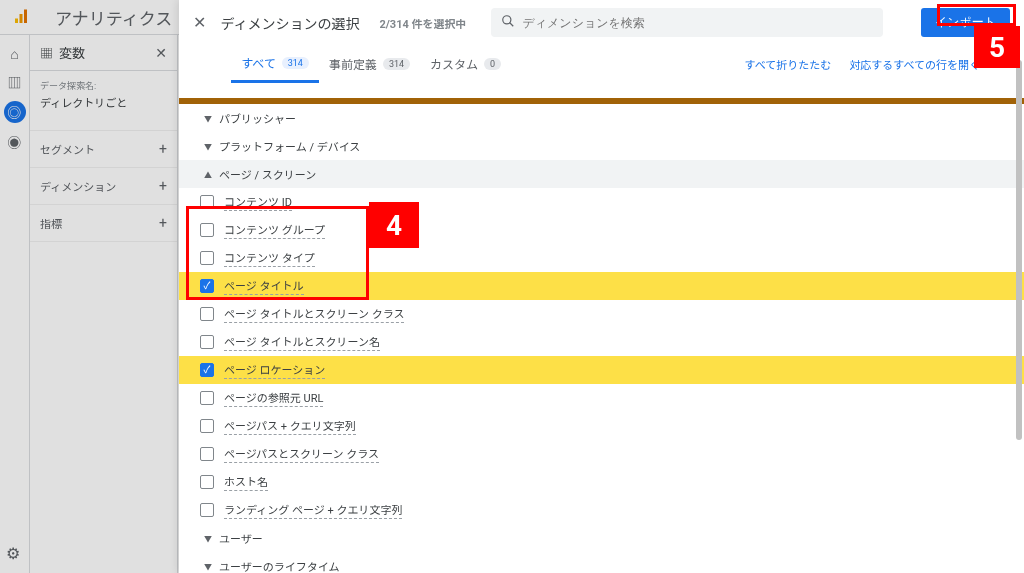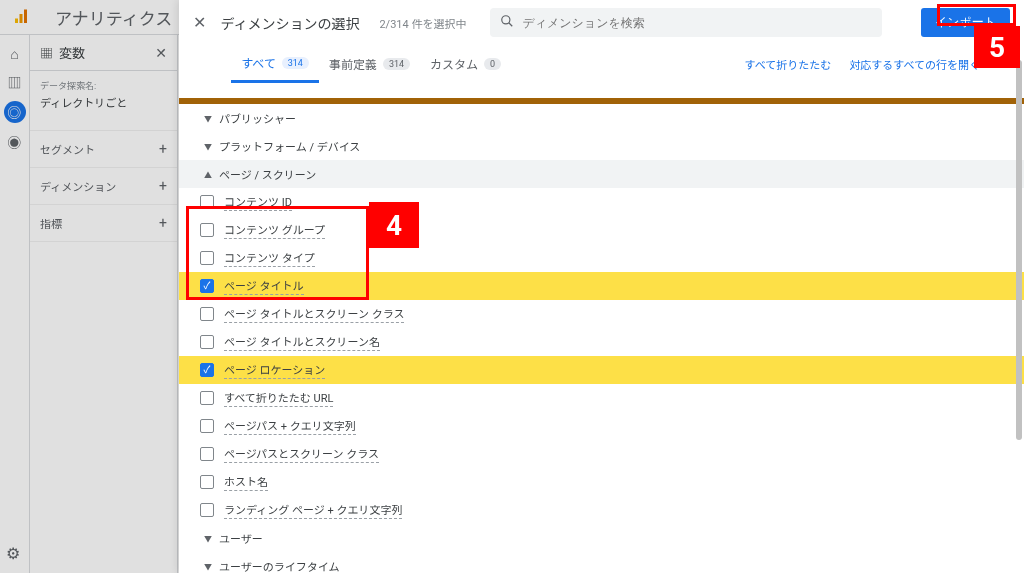--- a/index.html
+++ b/index.html
@@ -31,21 +31,21 @@
 .plus { color: #5f6368; font-size: 14px; }
 
 
 .dim { position: absolute; inset: 0; background: rgba(0,0,0,0.12); }
 
 
 .modal { position: absolute; top: 0; left: 179px; right: 0; bottom: 0; background: #fff; box-shadow: -2px 0 8px rgba(0,0,0,0.1); display: flex; flex-direction: column; }
 .modal-header { display: flex; align-items: center; padding: 8px 14px; gap: 14px; }
 .close-x { font-size: 16px; color: #5f6368; cursor: pointer; }
 .modal-title { font-size: 14px; color: #3c4043; }
-.modal-subtitle { font-size: 11px; color: #80868b; margin-left: 6px; }
+.modal-subtitle { font-size: 11px; color: #80868b; margin-left: 6px; font-weight: bold; }
 .search-box { flex: 1; margin-left: 10px; display: flex; align-items: center; background: #f1f3f4; border-radius: 4px; padding: 6px 10px; max-width: 392px; }
 .search-box input { border: none; background: transparent; outline: none; font-size: 12px; color: #5f6368; width: 100%; }
 .search-box .mag { color: #5f6368; margin-right: 8px; font-size: 14px; }
 .import-btn { background: #1a73e8; color: #fff; border: none; padding: 6px 14px; font-size: 12px; border-radius: 3px; cursor: pointer; margin-left: auto; }
 
 .tabs-row { display: flex; align-items: center; padding: 0 44px 16px 52px; border-bottom: 6px solid #a16207; min-height: 36px; }
 .tab { display: flex; align-items: center; gap: 6px; padding: 9px 10px; font-size: 12px; color: #5f6368; cursor: pointer; }
 .tab.active { color: #1a73e8; border-bottom: 3px solid #1a73e8; margin-bottom: -1px; }
 .tab .count { background: #e8eaed; color: #5f6368; font-size: 9px; padding: 1px 6px; border-radius: 8px; }
 .tab.active .count { background: #e8f0fe; color: #1a73e8; }
@@ -199,21 +199,21 @@
       <div class="item-row">
         <span class="cb"></span>
         <span class="lbl">ページ タイトルとスクリーン名</span>
       </div>
       <div class="item-row checked">
         <span class="cb"></span>
         <span class="lbl">ページ ロケーション</span>
       </div>
       <div class="item-row">
         <span class="cb"></span>
-        <span class="lbl">すべて折りたたむ URL</span>
+        <span class="lbl">ページの参照元 URL</span>
       </div>
       <div class="item-row">
         <span class="cb"></span>
         <span class="lbl">ページパス + クエリ文字列</span>
       </div>
       <div class="item-row">
         <span class="cb"></span>
         <span class="lbl">ページパスとスクリーン クラス</span>
       </div>
       <div class="item-row">

